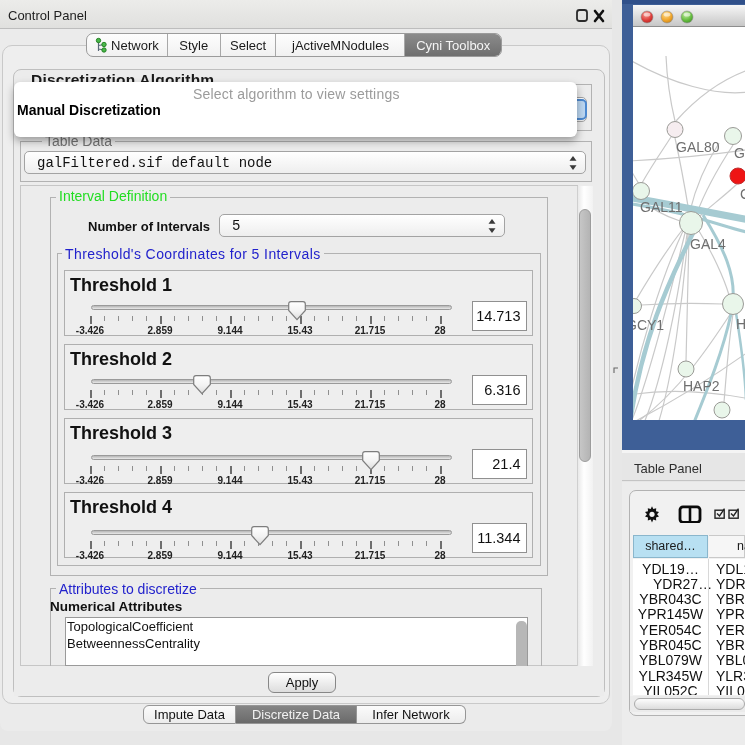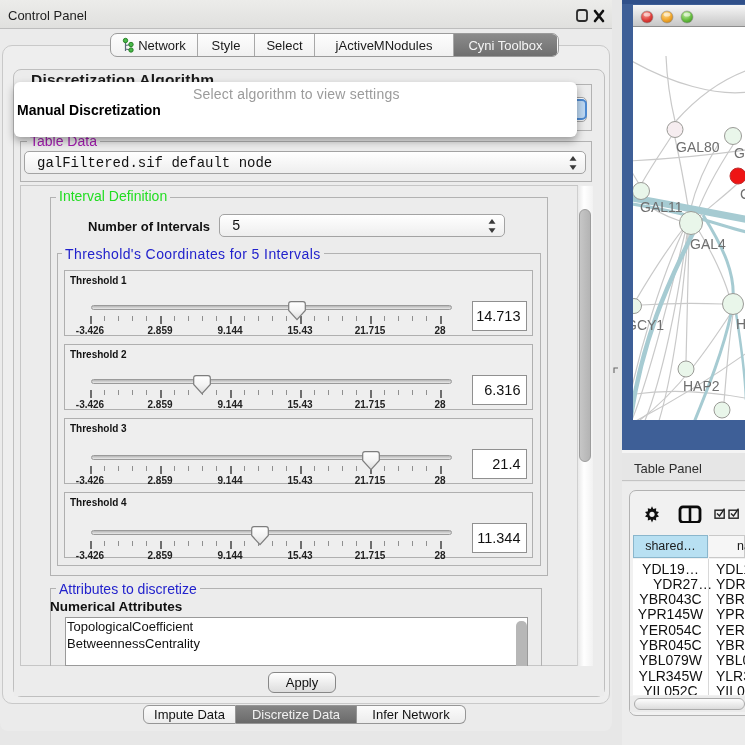--- a/index.html
+++ b/index.html
@@ -5,37 +5,37 @@
 * { margin:0; padding:0; box-sizing:border-box; }
 html,body { width:745px; height:745px; overflow:hidden; }
 body { background:#e7e7e7; font-family:"Liberation Sans", sans-serif; position:relative; }
 .abs { position:absolute; }
 .bold { font-weight:bold; }
 
 #cp { left:0; top:0; width:612px; height:731px; background:#ebebeb; border-radius:0 0 8px 8px; }
 #cptitle { left:0; top:0; width:612px; height:29px; background:linear-gradient(#ececea,#e0e0de); border-bottom:1px solid #bdbdbd; }
 #cptitle span { position:absolute; left:8px; top:8px; font-size:13px; color:#1d1d1d; }
 
-#tabstrip { left:86px; top:33px; width:449px; height:24px; border:1px solid #9b9b9b; border-radius:7px; background:linear-gradient(#fdfdfd,#f1f1f1); overflow:hidden; display:flex; z-index:5;margin-left:24px; }
+#tabstrip { left:86px; top:33px; width:416px; height:24px; border:1px solid #9b9b9b; border-radius:7px; background:linear-gradient(#fdfdfd,#f1f1f1); overflow:hidden; display:flex; z-index:5; }
 #tabstrip .seg { height:100%; display:flex; align-items:center; justify-content:center; font-size:13px; color:#1a1a1a; border-right:1px solid #a8a8a8; }
 #tabstrip .seg:last-child { border-right:none; }
 #tabstrip .dark { background:linear-gradient(#8b8b8b,#6f6f6f); color:#f5f5f5; }
 
 #outerpanel { left:1.5px; top:45px; width:608px; height:659px; background:#eeeeee; border:1px solid #c9c9c9; border-radius:10px; }
 #innerpanel { left:13px; top:69px; width:592px; height:628px; background:#ececec; border:1px solid #bfbfbf; border-radius:8px; }
 
 .group { position:absolute; border:1px solid #b2b2b2; }
 .gtitle { position:absolute; font-size:14px; background:#ececec; padding:0 3px; white-space:nowrap; }
 
 .combo { position:absolute; background:linear-gradient(#ffffff,#eeeeee); border:1px solid #a3a3a3; border-radius:5px; font-size:14px; color:#111; }
 .combo .ctext { position:absolute; left:12px; top:50%; transform:translateY(-50%);font-family:Liberation Mono, monospace; }
 .stepper { position:absolute; right:8px; top:50%; transform:translateY(-50%); width:8px; height:14px; }
 
 .tbox { position:absolute; left:64px; width:469px; height:66px; border:1px solid #afafaf; background:#eeeeee; }
-.tlabel { position:absolute; left:5px; top:4px; font-size:10px; font-weight:bold; color:#111; }
+.tlabel { position:absolute; left:5px; top:4px; font-size:18px; font-weight:bold; color:#111; }
 .track { position:absolute; left:26px; width:361px; height:5px; top:34px; background:linear-gradient(#b5b5b5,#e9e9e9); border:1px solid #9a9a9a; border-radius:3px; }
 .tfield { position:absolute; left:406.5px; top:30px; width:55px; height:30px; background:#ffffff; border:1px solid #909090; font-size:14.5px; color:#111; text-align:right; line-height:28px; padding-right:5px; }
 .ticklbl { position:absolute; font-size:10px; font-weight:bold; color:#222; top:54px; transform:translateX(-50%); }
 .tick { position:absolute; width:1px; height:4.5px; background:#8f8f8f; top:45px; }
 .tickM { position:absolute; width:1.5px; height:8px; background:#6e6e6e; top:45px; }
 .thumb { position:absolute; width:18px; height:20px; }
 
 #attrlist { left:65px; top:617px; width:463px; height:49px; background:#ffffff; border:1px solid #9a9a9a; }
 #attrlist div { font-size:13px; color:#111; margin-left:1px; height:17px; line-height:17px; }
 
@@ -91,21 +91,21 @@
 <div class="abs" id="outerpanel"></div>
 <div class="abs" id="innerpanel"></div>
 <div class="abs" style="left:19.5px;top:185px;width:558px;height:481px;border:1px solid #c6c6c6;background:#ececec;"></div>
 
 <div class="group" style="left:20px;top:84px;width:572px;height:47px;"></div>
 <div class="abs" style="left:31px;top:71px;font-size:15.5px;letter-spacing:0.2px;color:#1a1a1a;font-weight:bold;">Discretization Algorithm</div>
 <div class="combo" style="left:24px;top:97px;width:563px;height:25px;"></div>
 <div class="abs" style="left:567px;top:99px;width:20px;height:21px;border:2.5px solid #4d89d0;background:#bcd7f2;border-radius:5px;"></div>
 
 <div class="group" style="left:20px;top:141px;width:572px;height:41px;"></div>
-<div class="gtitle" style="left:27px;top:133px;background:#ececec;color:#a21caf;">Table Data</div>
+<div class="gtitle" style="left:42px;top:133px;background:#ececec;color:#737373;">Table Data</div>
 <div class="combo" style="left:24px;top:151px;width:562px;height:23px;">
   <span class="ctext">galFiltered.sif default node</span>
   <svg class="stepper" viewBox="0 0 9 16">
       <path d="M4.5 0 L8.5 5.5 L0.5 5.5 Z" fill="#3a3a3a"></path>
       <path d="M4.5 16 L8.5 10.5 L0.5 10.5 Z" fill="#3a3a3a"></path>
     </svg>
 </div>
 
 <div class="group" style="left:50px;top:197px;width:498px;height:379px;"></div>
 <div class="gtitle" style="left:56px;top:188px;color:#22dd22;">Interval Definition</div>

